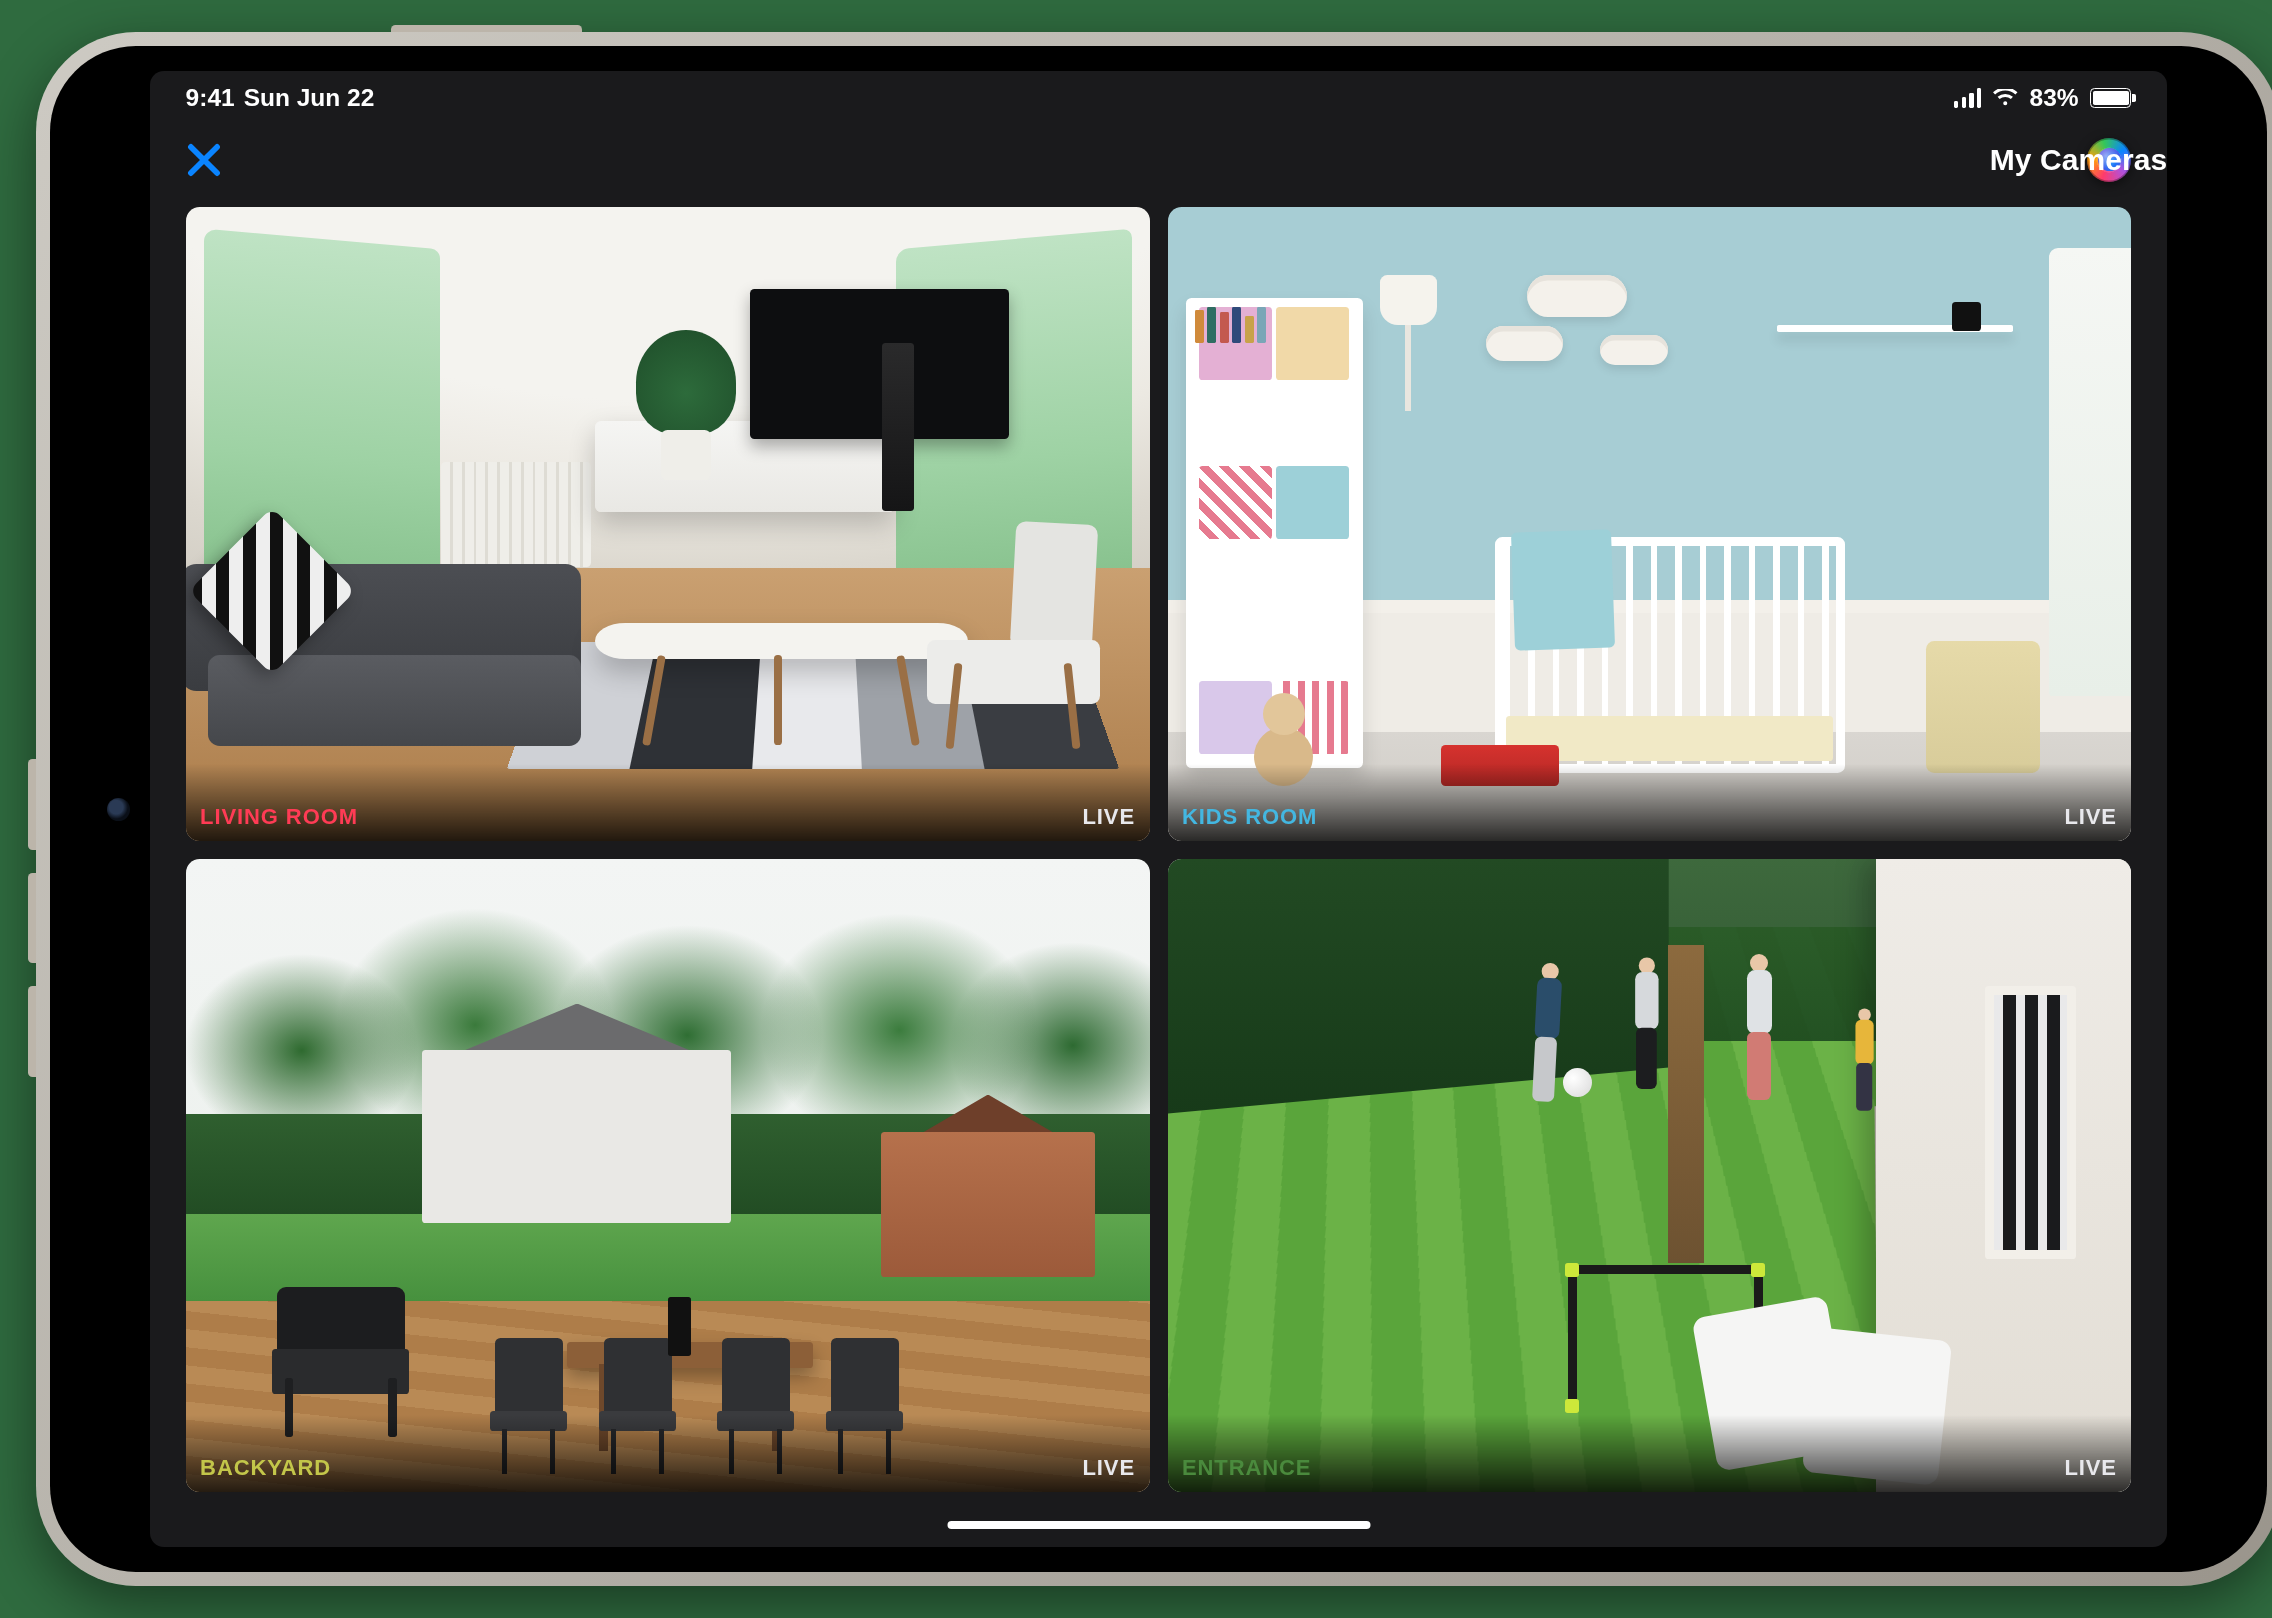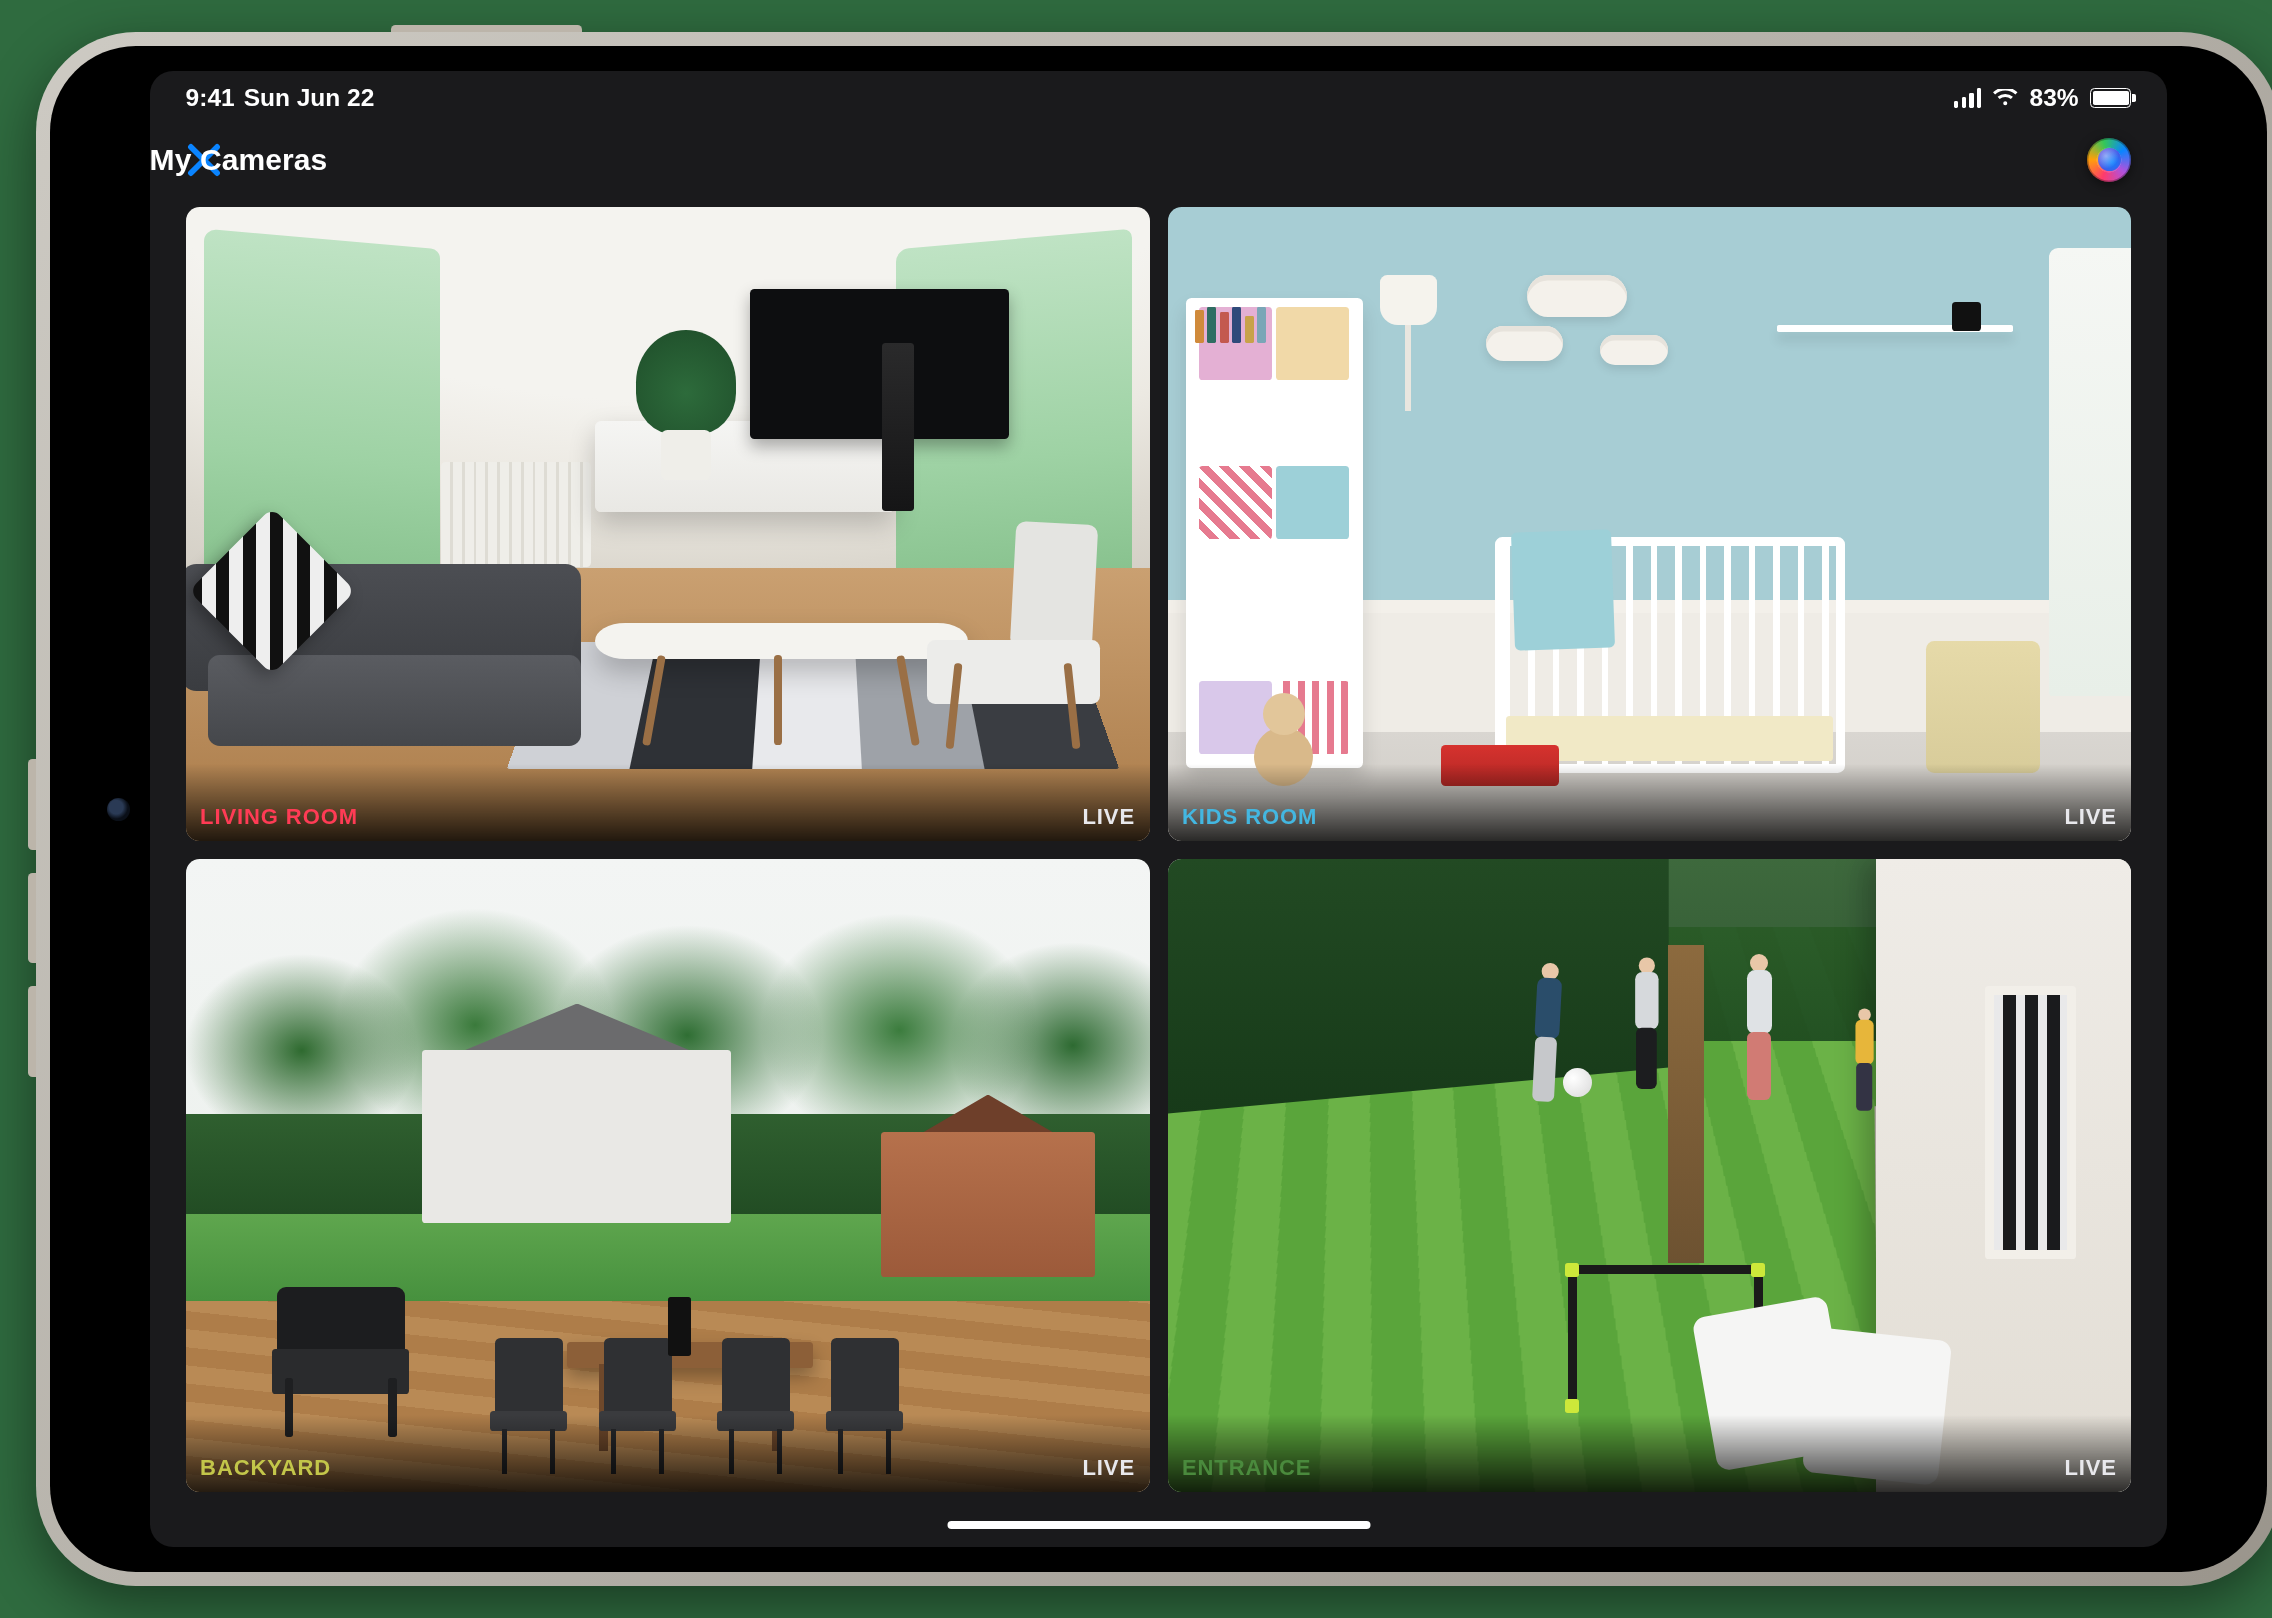--- a/index.html
+++ b/index.html
@@ -22,21 +22,21 @@
     box-shadow: 0 18px 55px rgba(0,0,0,.45);
   }
   .device-inner {
     position: absolute; inset: 13.6px;
     border-radius: 86px;
     background: #000;
   }
   .screen {
     position: absolute;
     left: 100px; right: 100px; top: 25px; bottom: 25px;
-    border-radius: 23px;
+    border-radius: 14px;
     background: #1a1a1c;
     overflow: hidden;
   }
   .side-buttons {
     position: absolute; left: -8.2px; top: 727px;
     width: 8.2px; height: 318px;
     display:flex; flex-direction:column; gap:23px;
   }
   .side-buttons div {
     flex:1; background:#bcb5aa;
@@ -91,21 +91,21 @@
   
   .nav-bar {
     position:absolute; left:0; right:0; top:55px;
     height: 68px;
     display:flex; align-items:center;
     padding: 0 36px;
   }
   .close-x { width:36px; height:36px; color:#0a84ff; cursor:pointer; }
   .close-x svg { width:100%; height:100%; display:block; stroke:currentColor; stroke-width:7; stroke-linecap:round; fill:none; }
   .nav-title {
-    position:absolute; left:0; right:0; text-align:left;
+    position:absolute; left:0; right:0; text-align:right;
     color:#fff; font-size:30px; font-weight:700; letter-spacing:0.1px;
     pointer-events:none;
   }
   .siri {
     margin-left:auto;
     width:44px; height:44px; border-radius:50%;
     background:
       radial-gradient(circle at 50% 50%, rgba(255,255,255,.12) 0 40%, transparent 41%),
       conic-gradient(from 200deg,#ff3b6b,#ff9f0a,#34c759,#0a84ff,#af52de,#ff3b6b);
     box-shadow: 0 0 0 1.4px rgba(0,0,0,.3) inset, 0 2.7px 11px rgba(0,0,0,.5);

